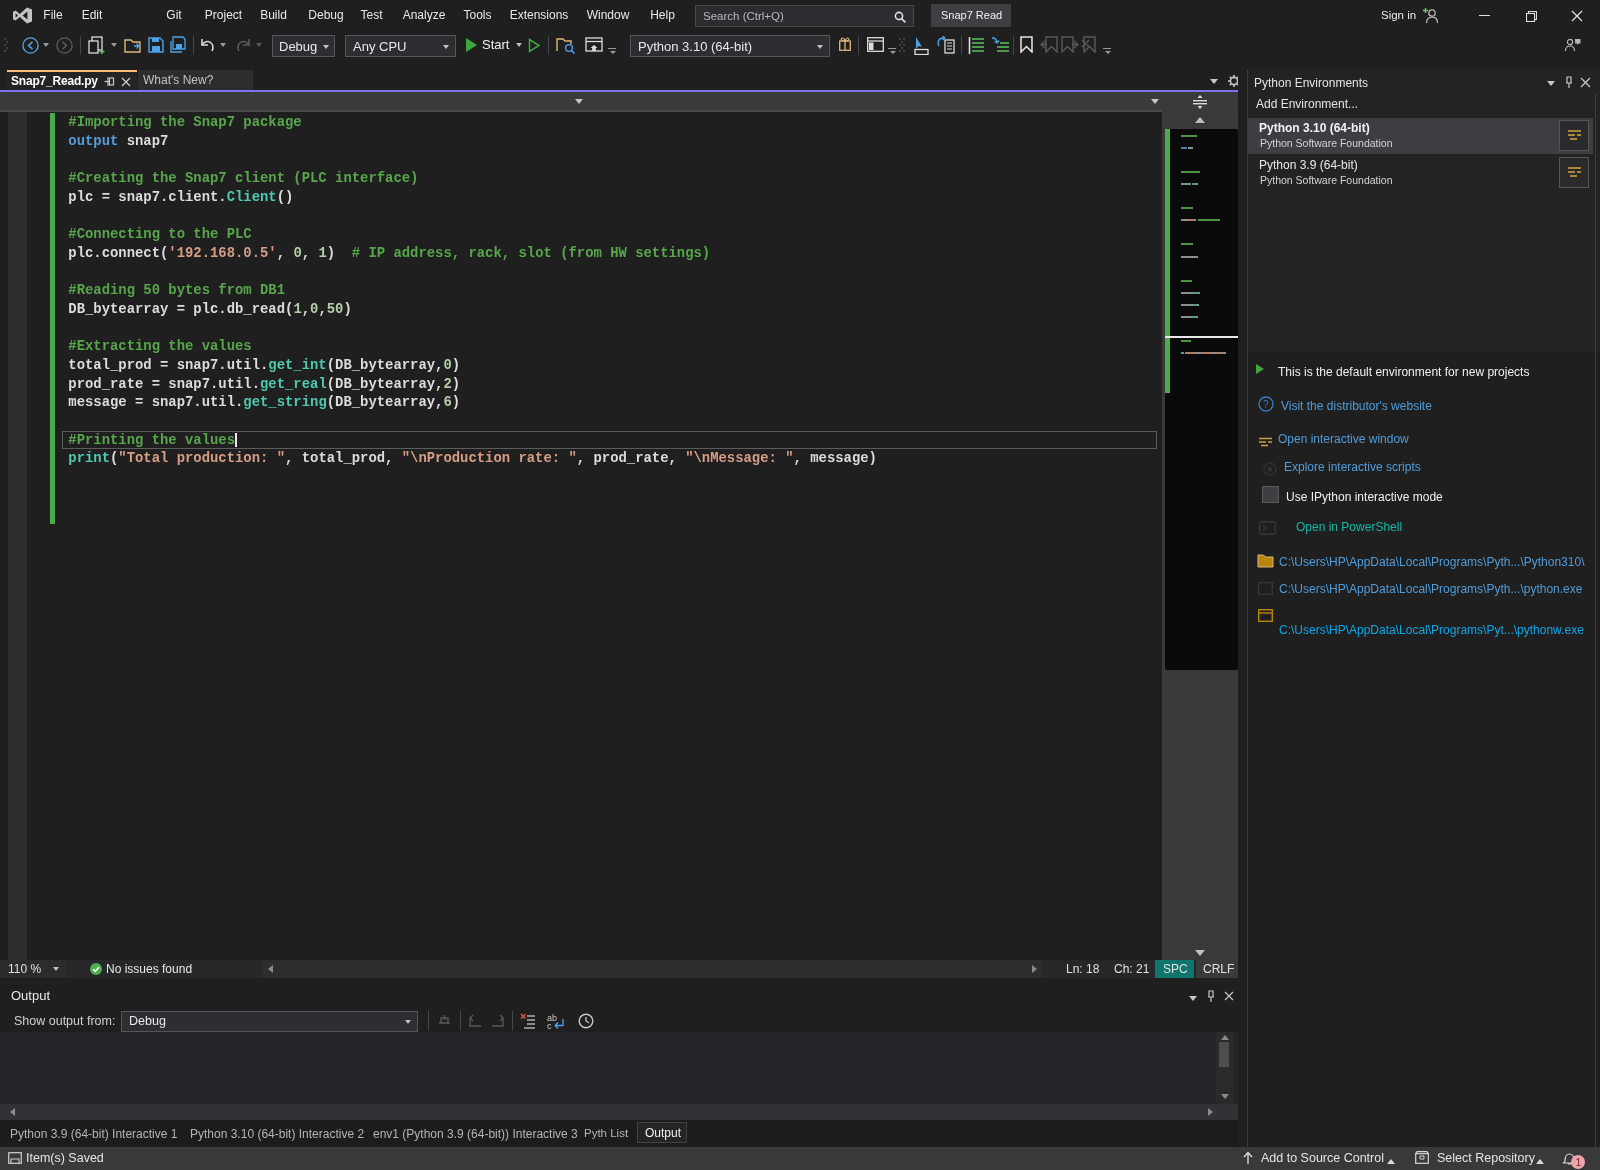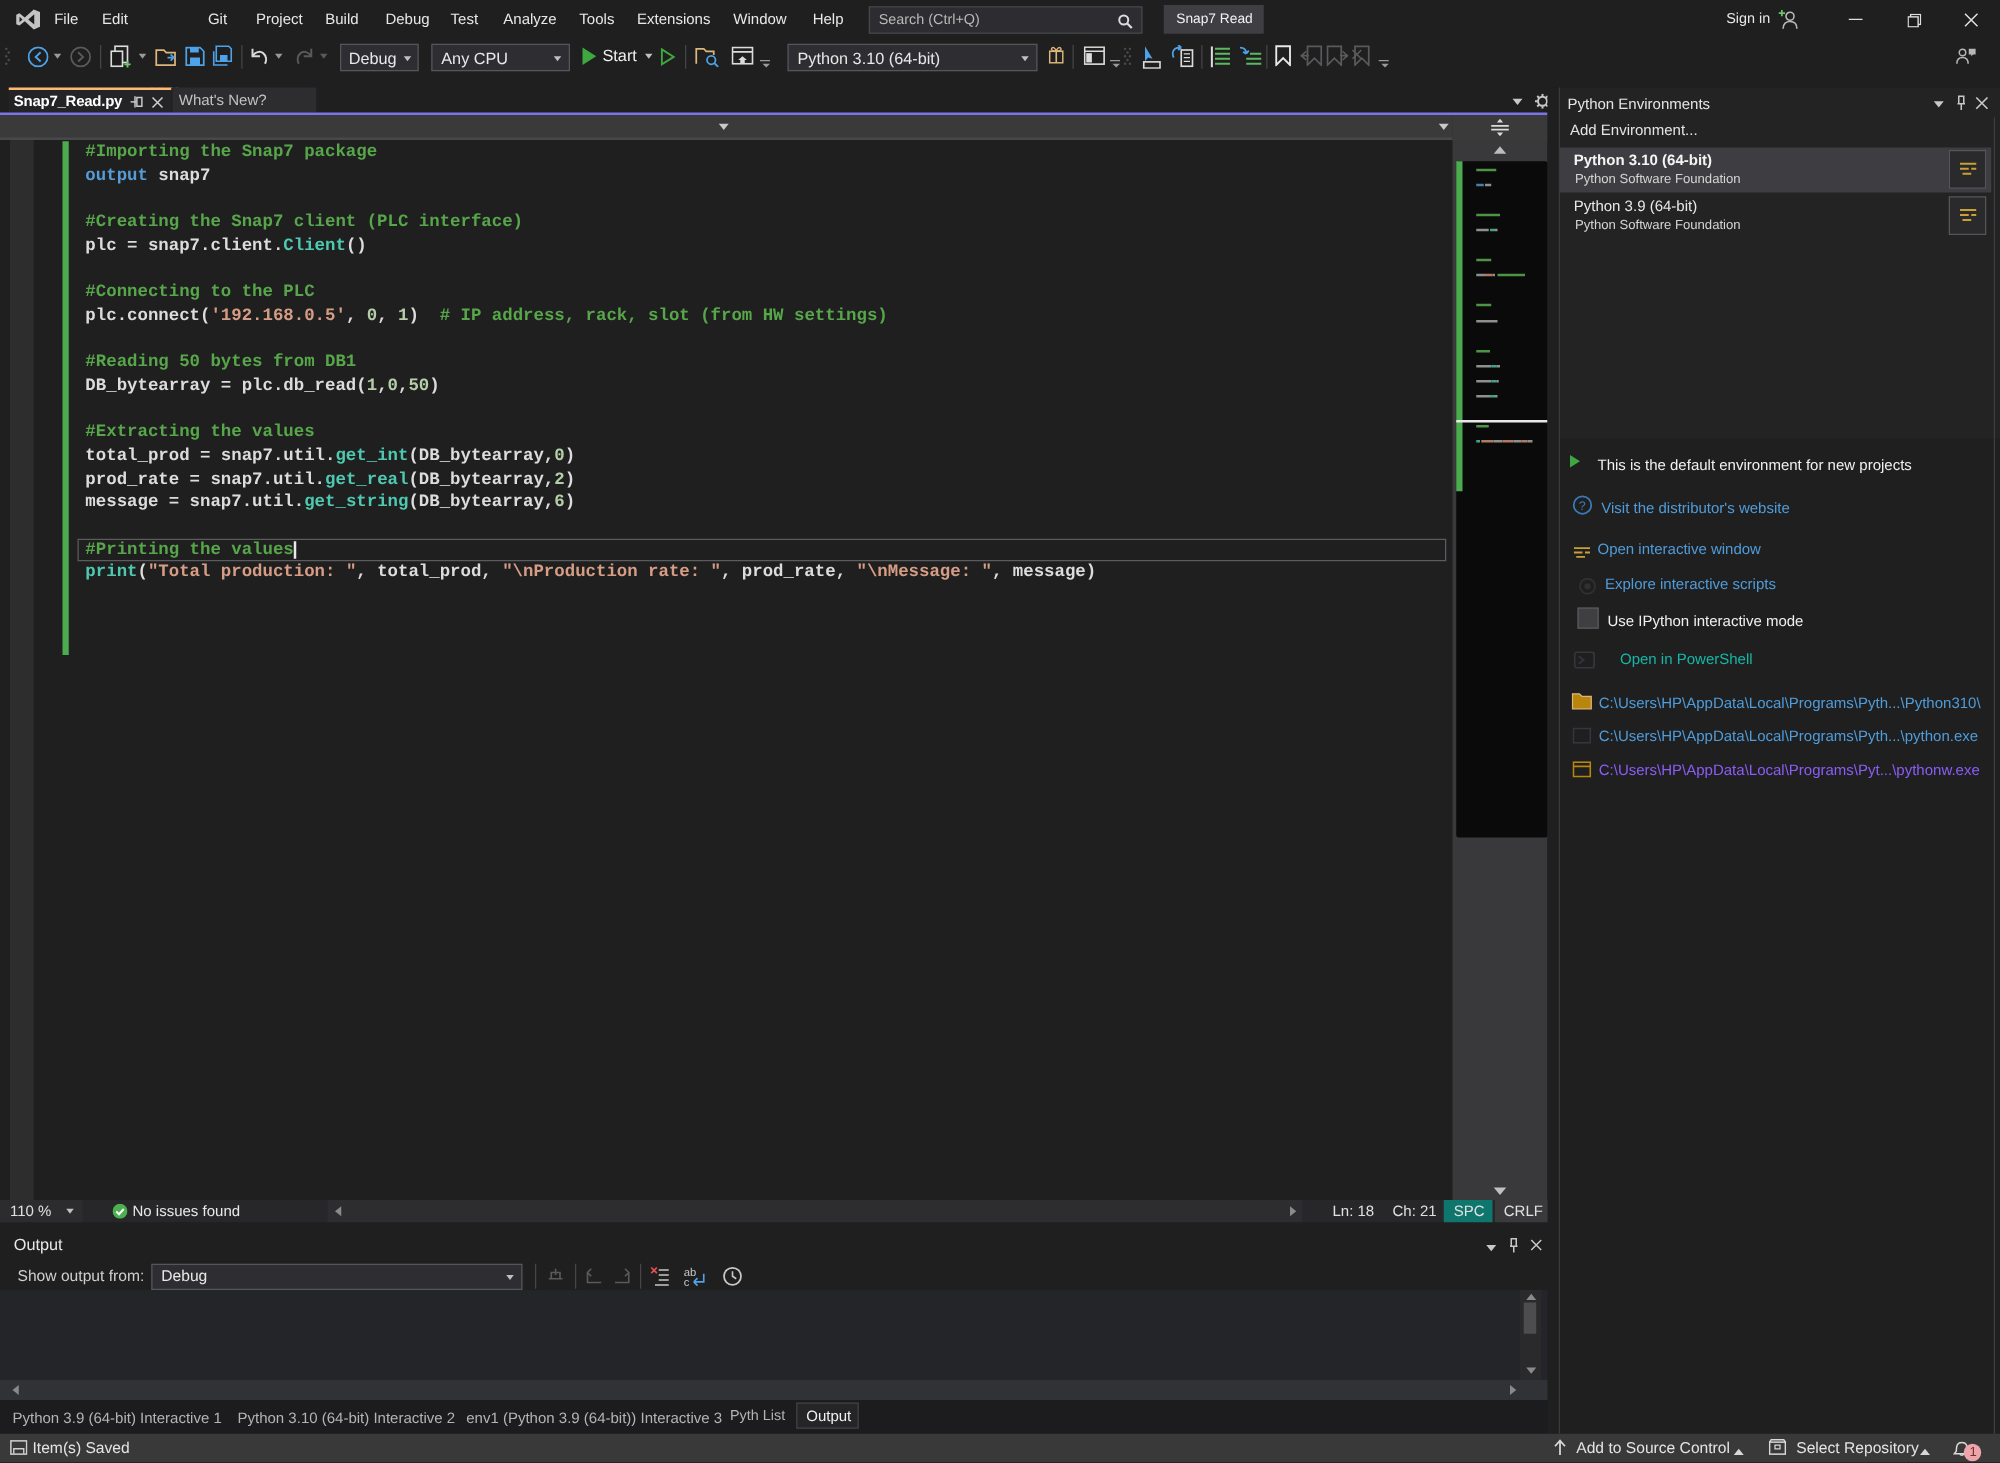--- a/index.html
+++ b/index.html
@@ -557,21 +557,21 @@
 
     <svg style="position:absolute;left:10px;top:231px;" width="15" height="13" viewBox="0 0 15 13">
       <rect x="0.7" y="0.7" width="13.6" height="11.6" fill="none" stroke="#33363c" stroke-width="1.4"></rect>
     </svg>
     <span style="position:absolute;left:31px;top:231px;font-size:12px;color:#509cd9;">C:\Users\HP\AppData\Local\Programs\Pyth...\python.exe</span>
 
     <svg style="position:absolute;left:10px;top:258px;" width="15" height="13" viewBox="0 0 15 13">
       <rect x="0.7" y="0.7" width="13.6" height="11.6" fill="none" stroke="#b8860b" stroke-width="1.4"></rect>
       <line x1="0.7" y1="4" x2="14.3" y2="4" stroke="#b8860b" stroke-width="1.4"></line>
     </svg>
-    <span style="position:absolute;left:31px;top:258px;font-size:12px;color:#8b5cf6;">C:\Users\HP\AppData\Local\Programs\Pyt...\pythonw.exe</span>
+    <span style="position:absolute;left:31px;top:272px;font-size:12px;color:#0ea5e9;">C:\Users\HP\AppData\Local\Programs\Pyt...\pythonw.exe</span>
   </div>
 </div>
 
 <div class="abs" style="left:1595px;top:94px;width:1px;height:1053px;background:#3f3f41;"></div>
 
 <div class="abs" id="statusbar" style="left:0;top:1147px;width:1600px;height:23px;background:#39393a;">
   <svg style="position:absolute;left:8px;top:5px;" width="14" height="12" viewBox="0 0 14 12">
     <rect x="0.7" y="0.7" width="12.6" height="10.6" fill="none" stroke="#d0d0d0" stroke-width="1.2"></rect>
     <path d="M3 11 L3 7 L11 7 L11 11" fill="none" stroke="#d0d0d0" stroke-width="1.1"></path>
   </svg>

